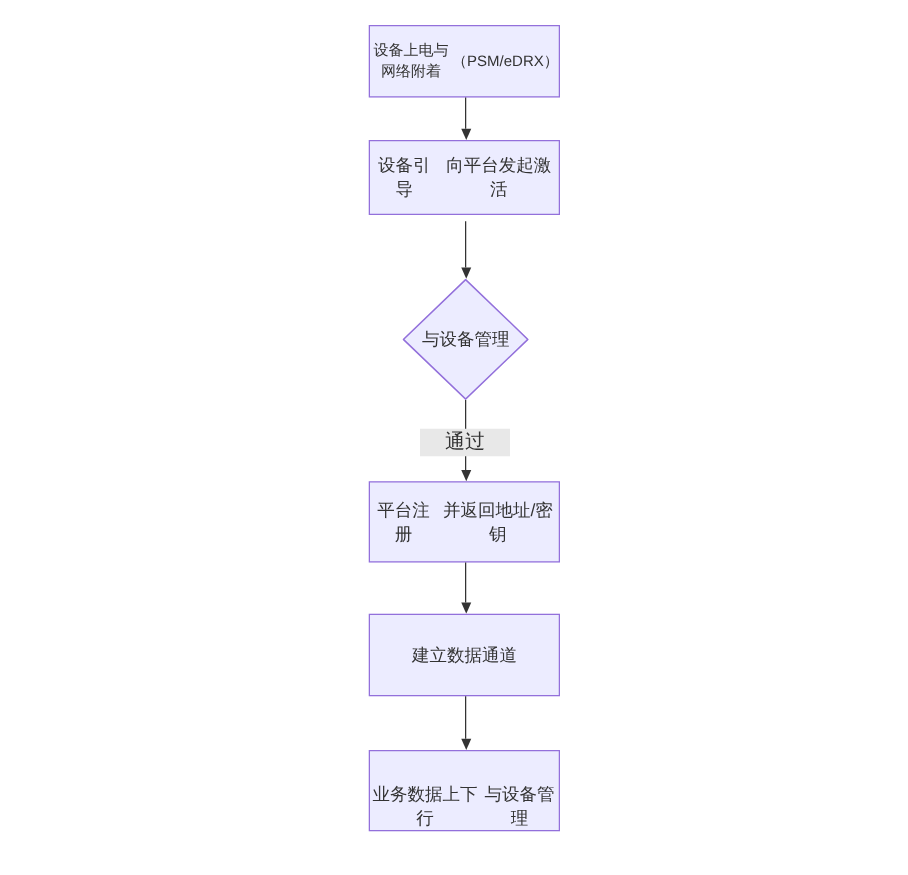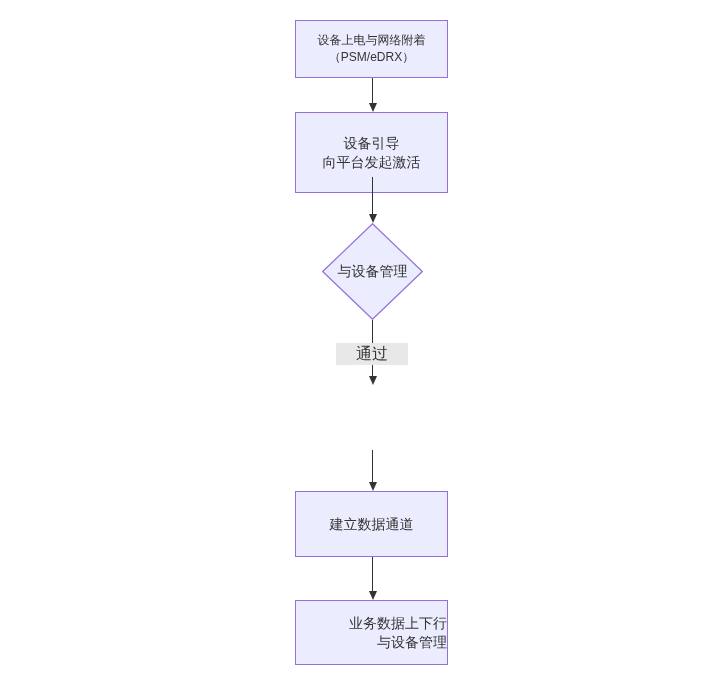--- a/index.html
+++ b/index.html
@@ -18,29 +18,29 @@
   
   .node {
     position: absolute;
     left: 295px;
     width: 153px;
     box-sizing: border-box;
     background: #ECECFF;
     border: 1px solid #9370DB;
     color: #333333;
     display: flex;
-    flex-direction: column;
+    flex-direction: row;
     align-items: center;
     justify-content: center;
     text-align: center;
     font-size: 14px;
     line-height: 19px;
   }
   .n1 { top: 20px;  height: 58px; font-size: 12px; line-height: 17px; }
-  .n2 { top: 112px; height: 81px; }
+  .n2 { top: 112px; height: 60px; }
   .n3 { top: 385px; height: 65px; }
   .n4 { top: 491px; height: 66px; }
   .n5 { top: 600px; height: 65px; align-items: flex-end; }
   
   .diamond {
     position: absolute;
     left: 322px;
     top: 223px;
     width: 101px;
     height: 97px;
@@ -126,20 +126,24 @@
     </svg>
     <span class="diamond-text">与设备管理</span>
   </div>
 
   <div class="edge e3">
     <div class="line"></div>
     <div class="head"></div>
   </div>
   <div class="edge-label">通过</div>
 
+  <div class="node n3">
+    <span>平台注册</span>
+    <span>并返回地址/密钥</span>
+  </div>
 
   <div class="edge e4">
     <div class="line"></div>
     <div class="head"></div>
   </div>
 
   <div class="node n4">
     <span>建立数据通道</span>
   </div>
 

